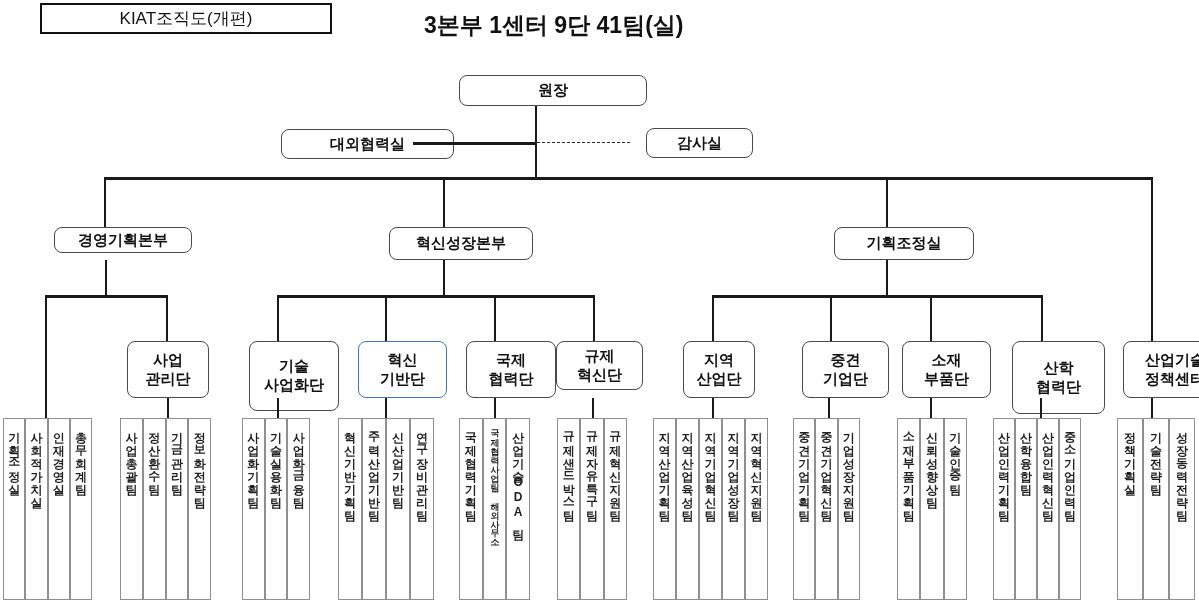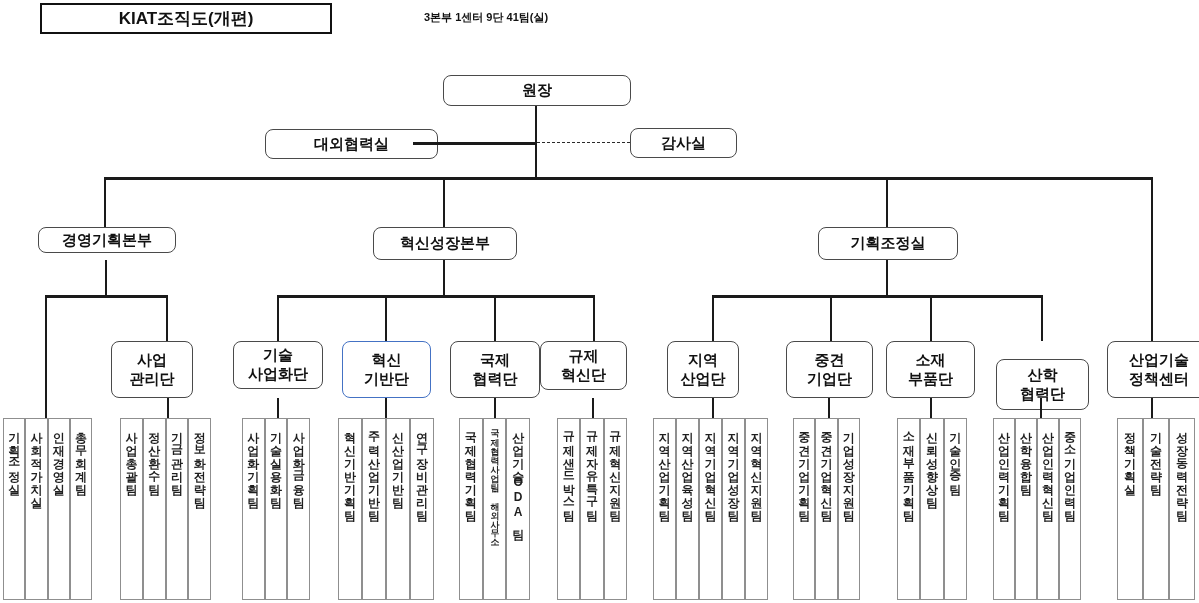--- a/index.html
+++ b/index.html
@@ -5,28 +5,28 @@
   html,body{margin:0;padding:0;background:#ffffff;}
   .canvas{
     position:relative;width:1199px;height:603px;background:#ffffff;overflow:hidden;
     font-family:"Liberation Sans","DejaVu Sans",sans-serif;color:#111;
   }
   .line{position:absolute;background:#1a1a1a;}
   .dash{position:absolute;height:0;border-top:1.5px dashed #2a2a2a;}
   .obox{
     position:absolute;background:#fff;border:1.5px solid #4a4a4a;border-radius:8px;
     display:flex;align-items:center;justify-content:center;text-align:center;
-    font-weight:700;font-size:15px;line-height:1.25;white-space:pre-line;box-sizing:border-box;
+    font-weight:700;font-size:15px;line-height:1.25;white-space:pre-line;box-sizing:border-box;margin-left:16px;
   }
   .titlebox{
     position:absolute;left:40px;top:3px;width:292px;height:31px;border:2px solid #111;
     background:#fff;display:flex;align-items:center;justify-content:center;
-    font-size:17px;font-weight:700;box-sizing:border-box;
-  }
-  .summary{position:absolute;left:424px;top:10px;font-size:11px;font-weight:700;color:#111;}
+    font-size:17px;font-weight:400;box-sizing:border-box;
+  }
+  .summary{position:absolute;left:424px;top:10px;font-size:23px;font-weight:700;color:#111;}
   .group{position:absolute;top:418px;height:182px;display:flex;}
   .team{
     flex:1;background:#fff;border:1px solid #8f8f8f;box-sizing:border-box;
     display:flex;justify-content:center;align-items:flex-start;overflow:hidden;
   }
   .vtext{
     writing-mode:vertical-rl;text-orientation:upright;
     font-size:12px;font-weight:700;letter-spacing:1px;line-height:1;
     color:#1f1f1f;margin-top:4px;
   }
@@ -72,35 +72,35 @@
 
   <div class="line" style="left:886px;top:260px;width:2px;height:36px"></div>
   <div class="line" style="left:712px;top:295px;width:331px;height:3px"></div>
   <div class="line" style="left:712px;top:298px;width:2px;height:43px"></div>
   <div class="line" style="left:830px;top:298px;width:2px;height:43px"></div>
   <div class="line" style="left:930px;top:298px;width:2px;height:43px"></div>
   <div class="line" style="left:1041px;top:298px;width:2px;height:43px"></div>
 
   <div class="obox dept" style="left:111px;top:341px;width:82px;height:57px">사업
 관리단</div>
-  <div class="obox dept" style="left:233px;top:341px;width:90px;height:48px">기술
+  <div class="obox dept" style="left:233px;top:341px;width:90px;height:70px">기술
 사업화단</div>
   <div class="obox dept" style="left: 342px; top: 341px; width: 89px; height: 57px; border-color: rgb(68, 114, 196);">혁신
 기반단</div>
   <div class="obox dept" style="left:450px;top:341px;width:90px;height:57px">국제
 협력단</div>
   <div class="obox dept" style="left:540px;top:341px;width:87px;height:49px">규제
 혁신단</div>
   <div class="obox dept" style="left:667px;top:341px;width:72px;height:57px">지역
 산업단</div>
   <div class="obox dept" style="left:886px;top:341px;width:89px;height:57px">소재
 부품단</div>
   <div class="obox dept" style="left:786px;top:341px;width:87px;height:57px">중견
 기업단</div>
-  <div class="obox dept" style="left:996px;top:359px;width:93px;height:51px">산학
+  <div class="obox dept" style="left:996px;top:341px;width:93px;height:73px">산학
 협력단</div>
   <div class="obox dept" style="left:1107px;top:341px;width:104px;height:57px">산업기술
 정책센터</div>
 
 <div class="group" style="left: 3px; width: 89px;">
       <div class="team">
         <span class="vtext">기획조정실</span>
       </div>
       <div class="team">
         <span class="vtext">사회적가치실</span>

